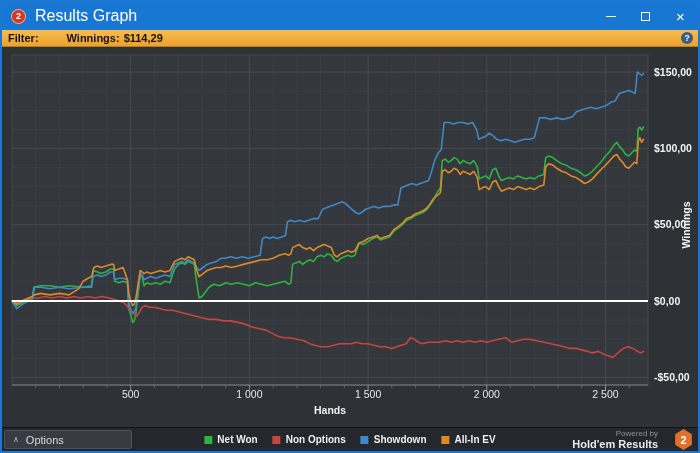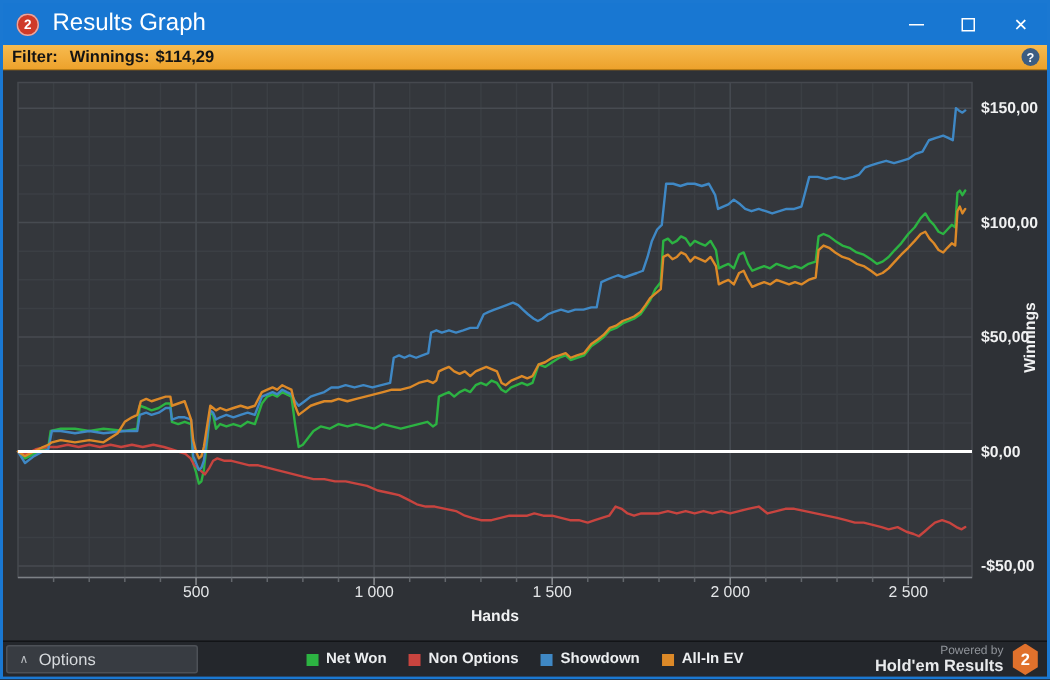--- a/index.html
+++ b/index.html
@@ -25,21 +25,21 @@
   
   .filterbar{
     height:17px; flex:0 0 auto; position:relative;
     background:linear-gradient(#f7bb50,#eda22c);
     border-bottom:1px solid #b97d15;
     display:flex; align-items:center; padding:0 6px;
     font-size:11px; color:#141414; white-space:nowrap;
   }
   .fl{ font-weight:600; margin-right:4px; }
   .fv{ font-weight:700; }
-  .wl{ margin-left:4px; }
+  .wl{ margin-left:24px; }
   .help{
     position:absolute; right:5px; top:2px; width:12px; height:12px; border-radius:50%;
     background:#3c5d82; color:#fff; font-size:8.5px; font-weight:bold;
     text-align:center; line-height:12px;
   }
   
   .chart-area{ flex:1 1 auto; background:#2e3136; position:relative; }
   .chart-area svg{ display:block; font-family:"Liberation Sans",sans-serif; }
   
   .bottombar{
@@ -51,21 +51,21 @@
     background:#383c42; border:1px solid #4d5157; border-radius:2px;
     color:#d6d9dc; font-size:11px; min-width:128px;
   }
   .caret{ font-size:8px; color:#b8bcc0; line-height:8px; }
   .legend{
     position:absolute; left:50%; transform:translateX(-50%);
     display:flex; align-items:center; gap:15px;
   }
   .legend-item{ display:flex; align-items:center; gap:5px; font-size:10px; font-weight:700; color:#eceef0; white-space:nowrap; }
   .legend-swatch{ width:8px; height:8px; display:block; }
-  .powered{ margin-left:auto; margin-right:5px; display:flex; align-items:center; gap:5px; }
+  .powered{ margin-left:auto; margin-right:5px; display:flex; align-items:center; gap:16px; }
   .p-lines{ display:flex; flex-direction:column; align-items:flex-end; line-height:1; }
   .p1{ font-size:8px; color:#90949a; margin-bottom:1px; }
   .p2{ font-size:11px; font-weight:600; color:#e8eaec; }
   .badge{
     width:19px; height:21px; display:flex; align-items:center; justify-content:center;
     color:#fff; font-size:11px; font-weight:bold;
     clip-path:polygon(50% 0, 94% 25%, 94% 75%, 50% 100%, 6% 75%, 6% 25%);
   }
 </style>
 </head>

